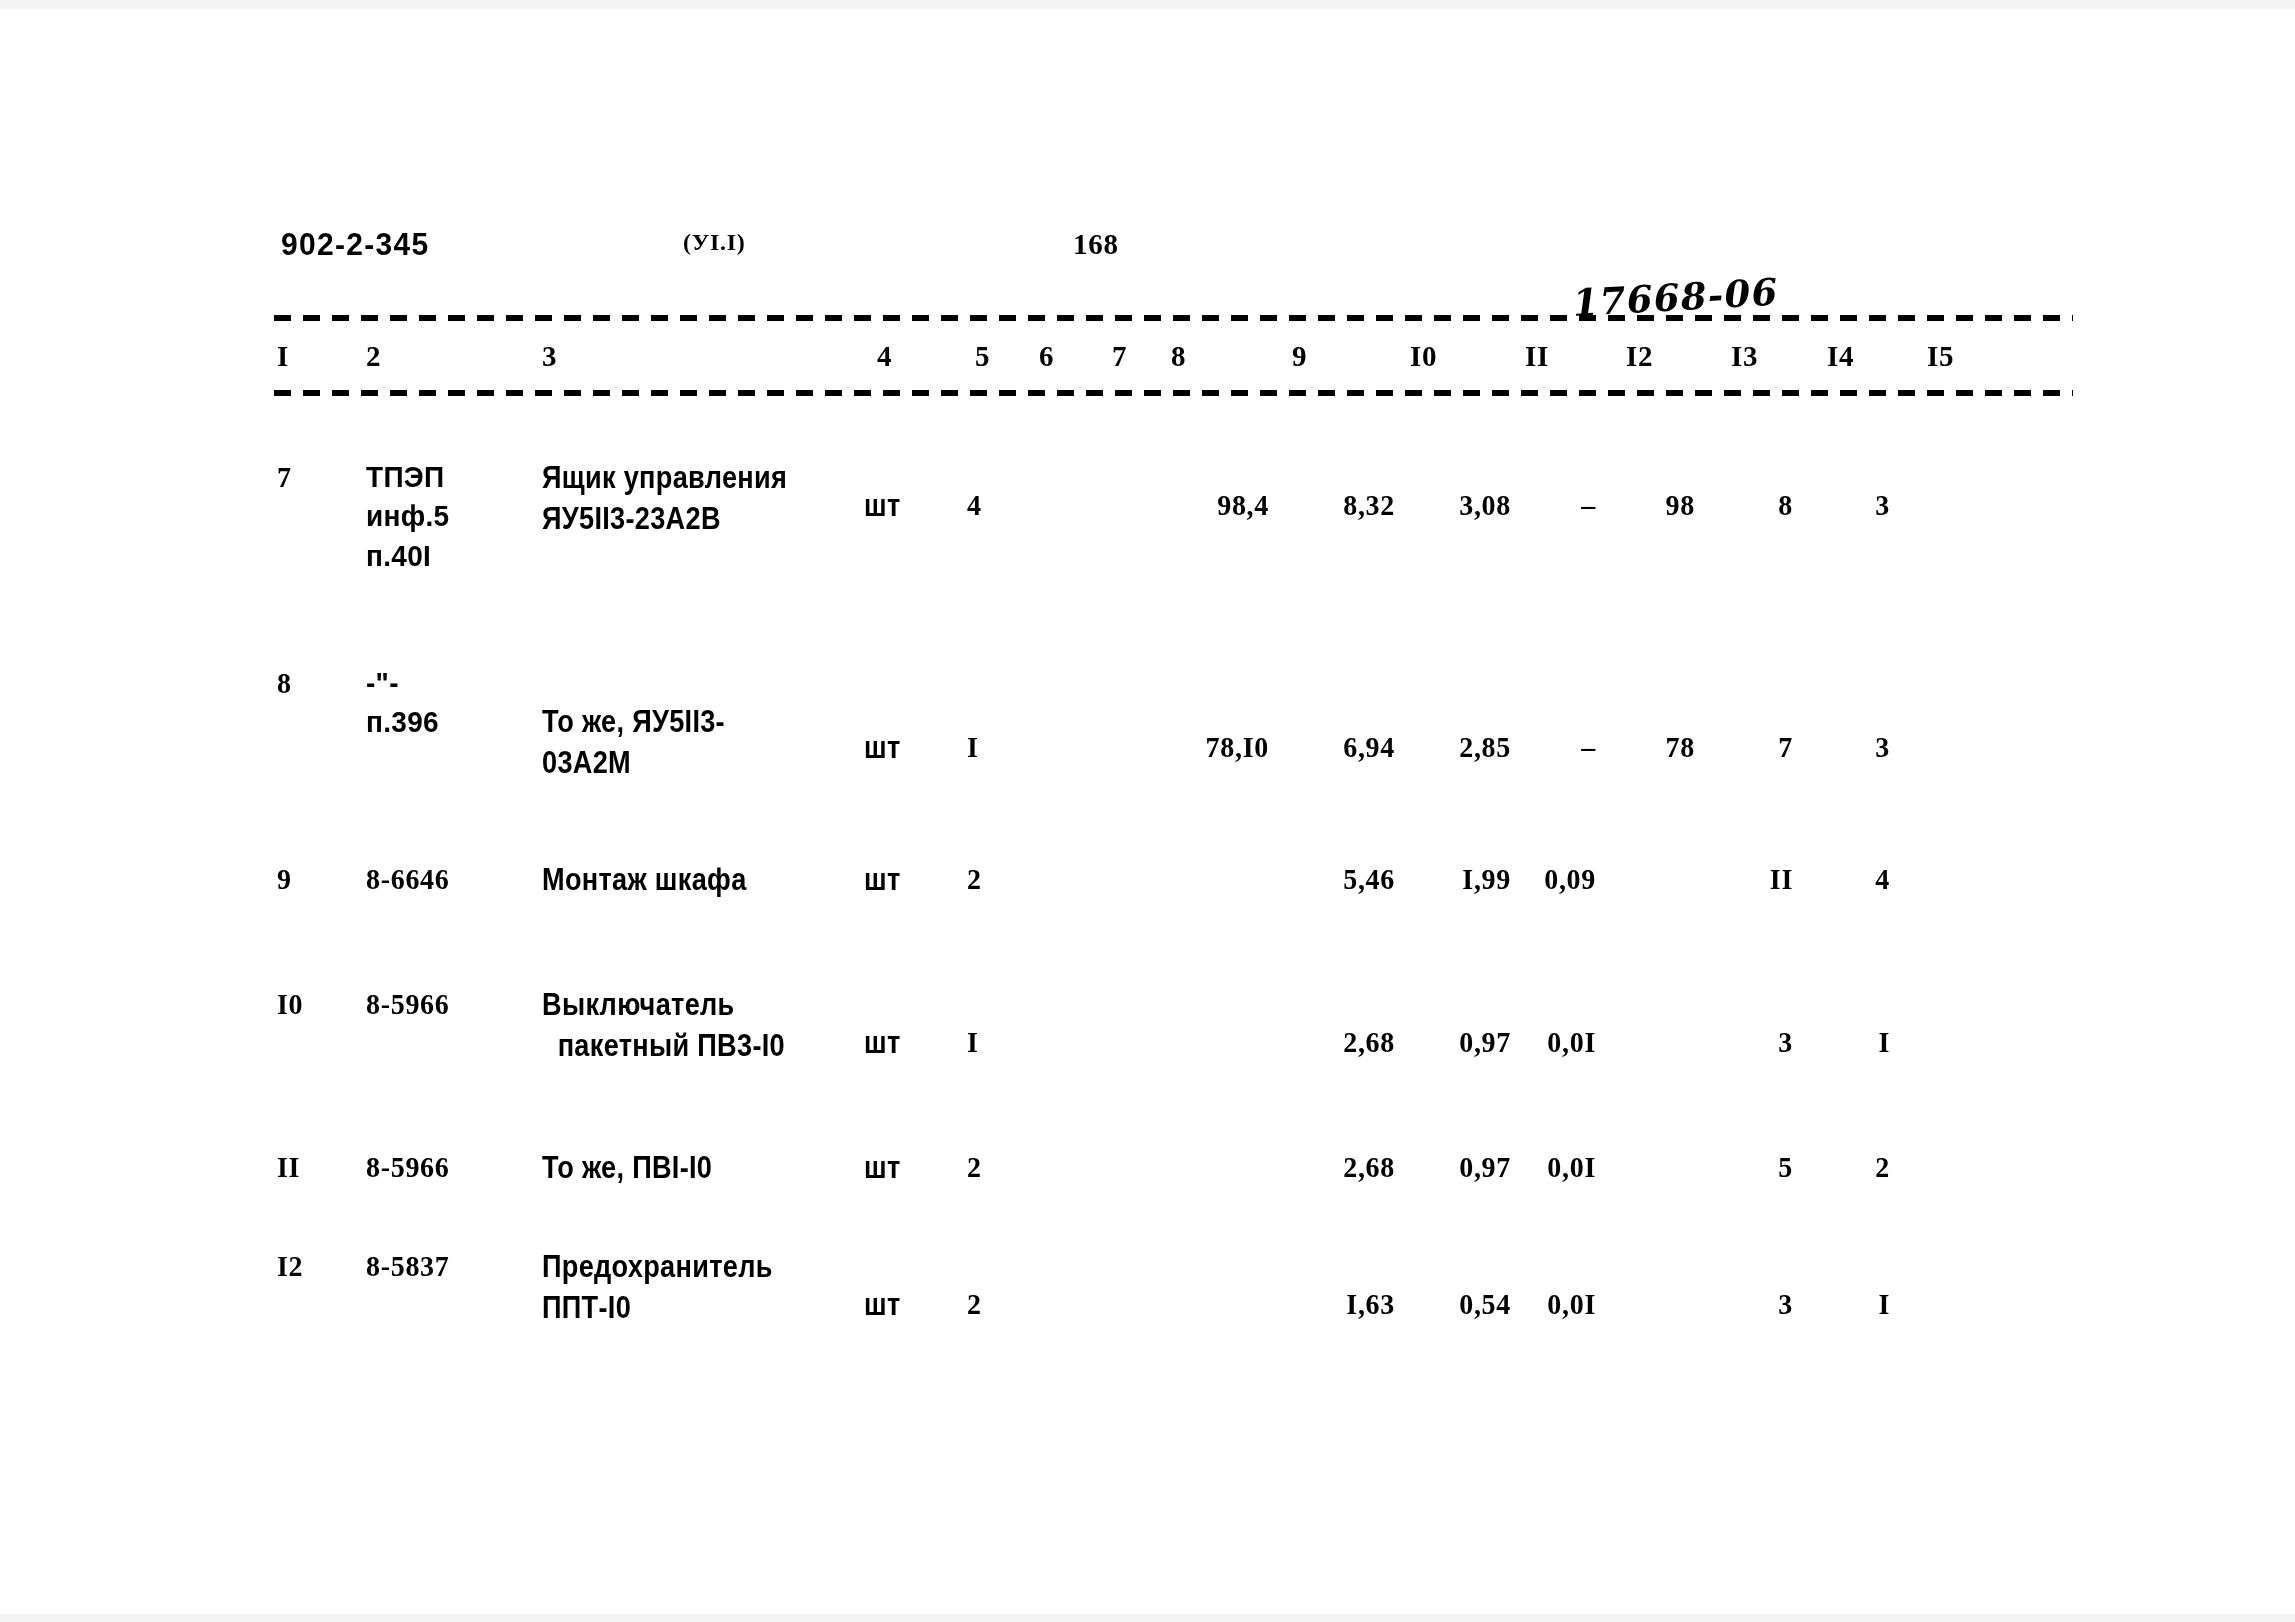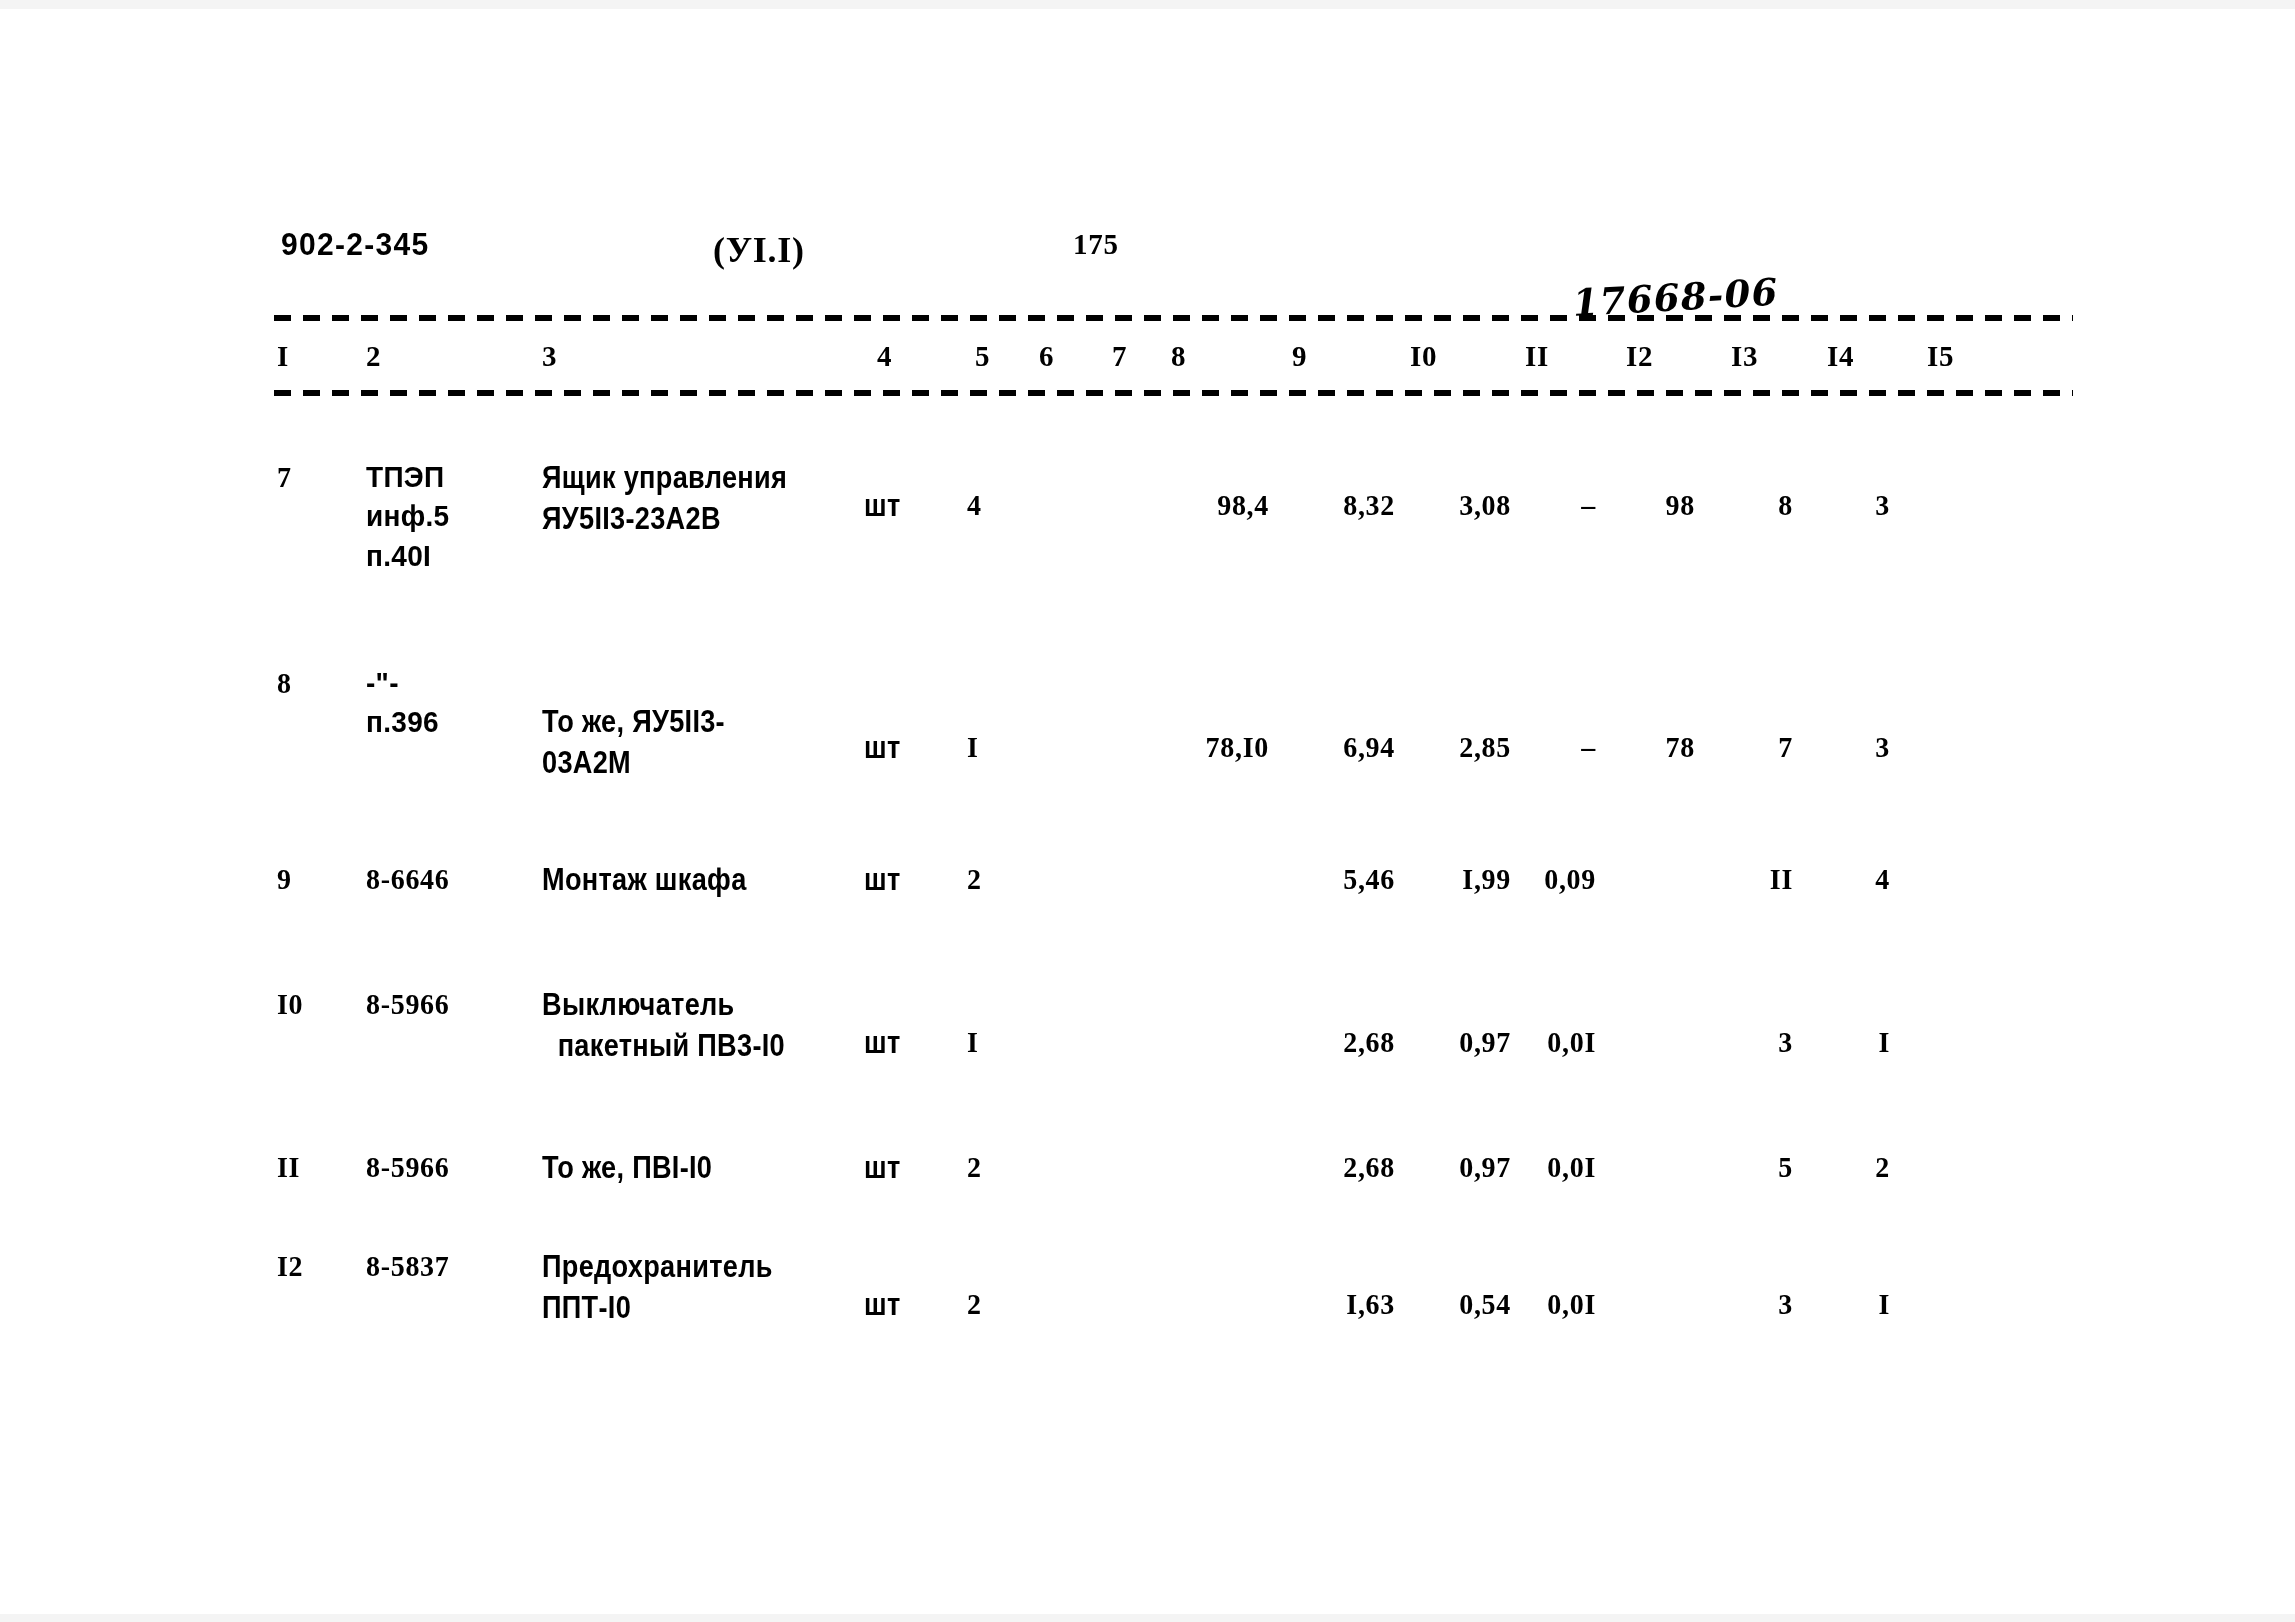--- a/index.html
+++ b/index.html
@@ -45,23 +45,23 @@
     left: 281px;
     top: 226px;
     font-size: 30px;
     font-family: "Liberation Sans", sans-serif;
     font-weight: 700;
     letter-spacing: 1.3px;
     transform: scaleY(1.06);
     transform-origin: left top;
   }
   #doc-section {
-    left: 713px;
+    left: 683px;
     top: 229px;
-    font-size: 36px;
+    font-size: 24px;
     font-family: "Liberation Serif", serif;
     font-weight: 700;
     letter-spacing: 0.7px;
   }
   #doc-page {
     left: 1073px;
     top: 228px;
     font-size: 29px;
     font-family: "Liberation Serif", serif;
     font-weight: 700;
@@ -154,21 +154,21 @@
 
 <div id="page">
 
   <div id="scan-border-top"></div>
   <div id="scan-border-bottom"></div>
 
   <div class="hdr" id="doc-code">902-2-345</div>
 
   <div class="hdr" id="doc-section">(УI.I)</div>
 
-  <div class="hdr" id="doc-page">175</div>
+  <div class="hdr" id="doc-page">168</div>
 
   <div id="archive-mark">17668-06</div>
 
   <div class="dashrule" id="rule-top"></div>
   <div class="dashrule" id="rule-bottom"></div>
 
   <div id="colnums">
       <div class="colnum" style="left: 277px;">I</div>
       <div class="colnum" style="left: 366px;">2</div>
       <div class="colnum" style="left: 542px;">3</div>

